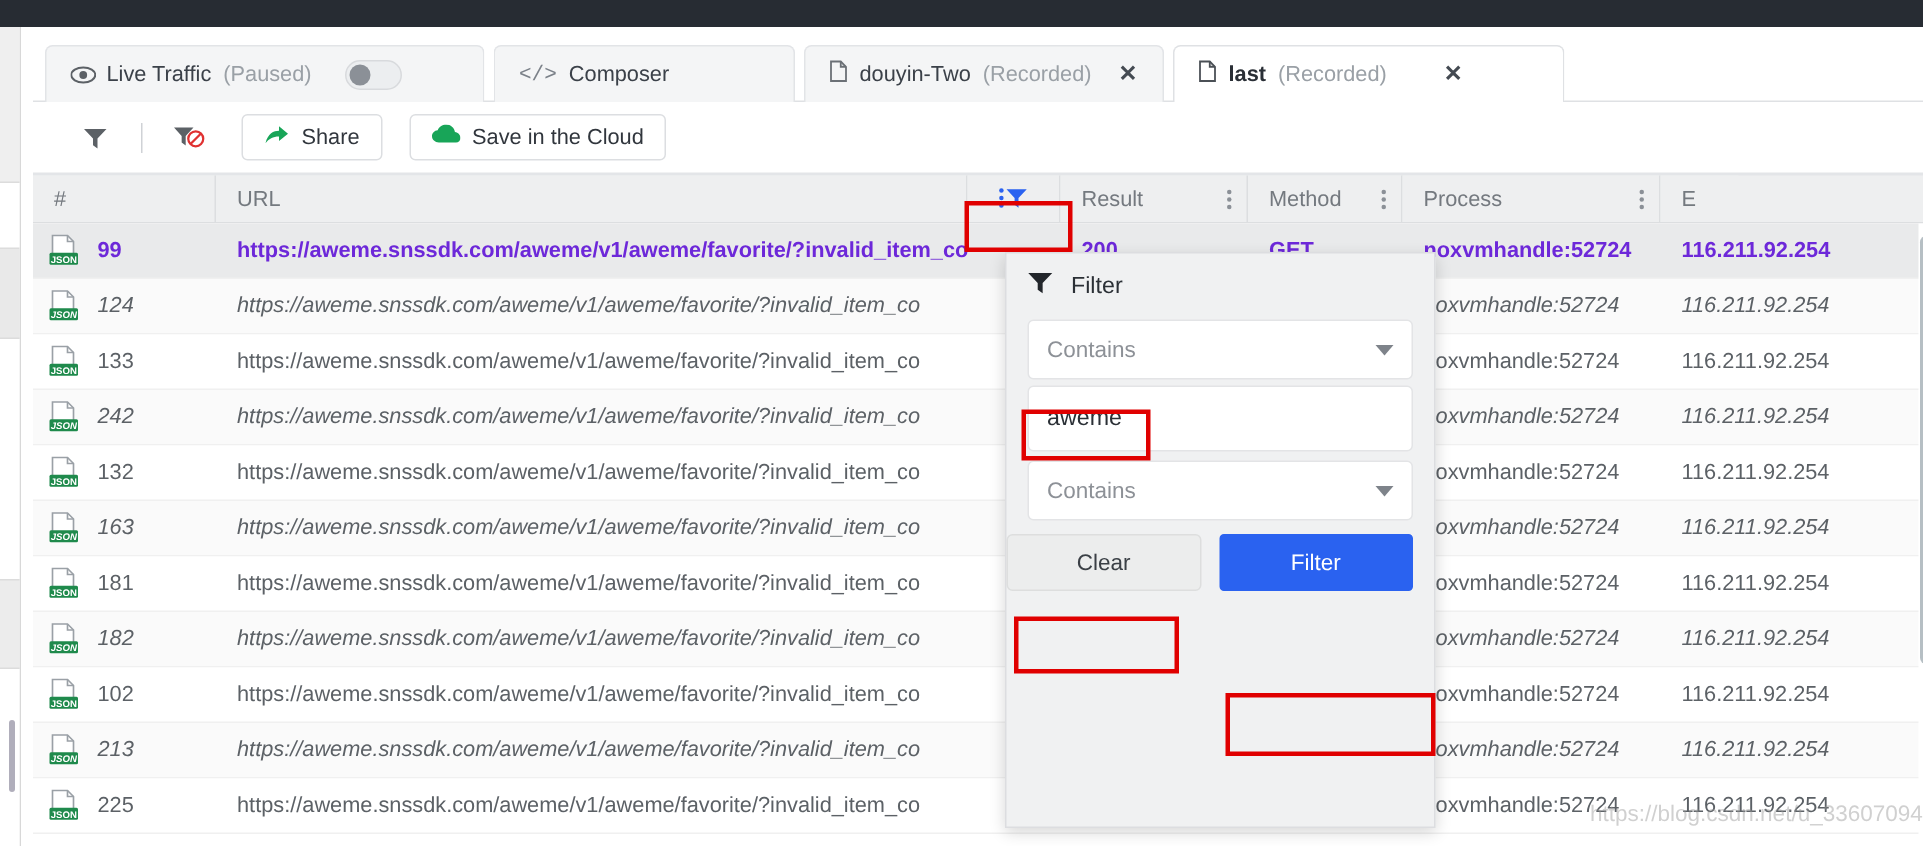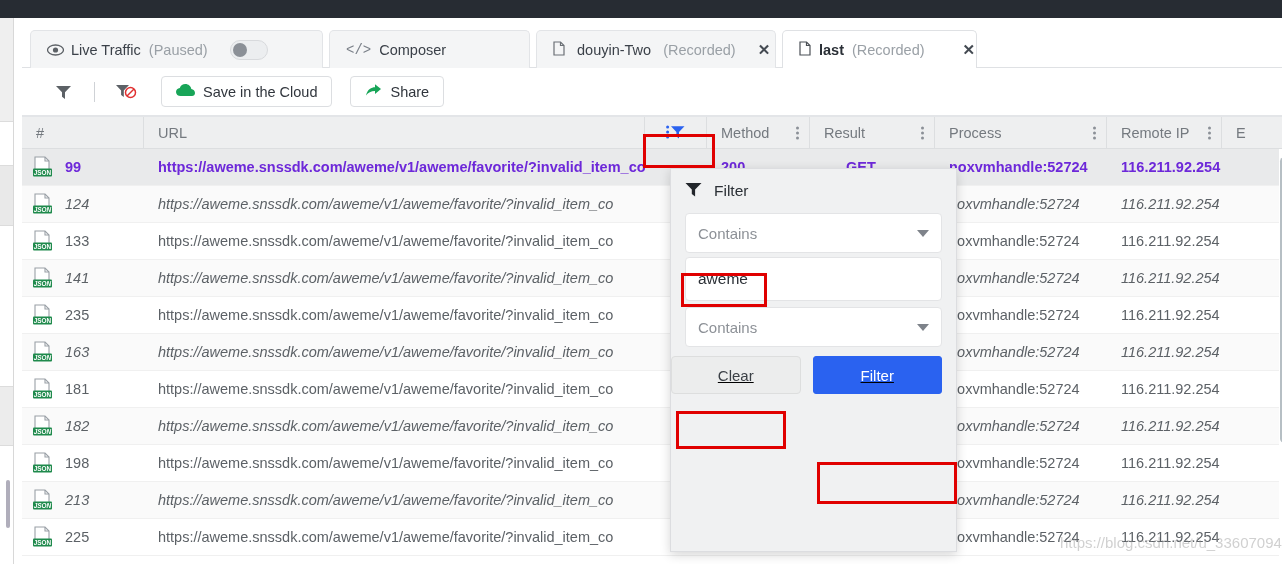--- a/index.html
+++ b/index.html
@@ -219,21 +219,21 @@
   .caret { width: 0; height: 0; border-left: 6px solid transparent; border-right: 6px solid transparent; border-top: 7px solid #7e838a; }
   .pop-input {
     height: 44px; background: #ffffff; border: 1px solid #e3e4e6;
     border-radius: 4px; display: flex; align-items: center;
     padding: 0 12px; font-size: 15.5px; color: #2b3036;
   }
   .pop-input .caretbar {
     display:inline-block; width:1px; height:17px; background:#2b3036; margin-left:1px;
   }
   .pop-actions {
-    display: flex; gap: 12px; margin: 9px 14px 0 0; text-decoration: underline;
+    display: flex; gap: 12px; margin: 9px 14px 0 0;
   }
   .btn-clear {
     flex: 1; height: 38px; background: #eceded; border: 1px solid #dddede;
     border-radius: 4px; display: flex; align-items: center; justify-content: center;
     font-size: 15px; color: #3b4046; cursor: pointer;
   }
   .btn-filter {
     flex: 1; height: 38px; background: #2a62f0; border: 1px solid #2a62f0;
     border-radius: 3px; display: flex; align-items: center; justify-content: center;
     font-size: 15px; color: #ffffff; cursor: pointer;
@@ -304,33 +304,33 @@
       <span class="toggle">
         <span class="knob"></span>
       </span>
     </div>
 
     <div class="tab" style="width:201px;">
       <span class="code-icon">&lt;/&gt;</span>
       <span>Composer</span>
     </div>
 
-    <div class="tab" style="width:240px;gap:12px;">
+    <div class="tab" style="width:240px;">
       <span class="doc-icon">
         <svg width="12" height="15" viewBox="0 0 12 15">
             <path d="M1 1h6.5L11 4.5V14H1z" fill="none" stroke="#6b7076" stroke-width="1.2"></path>
             <path d="M7.5 1v3.5H11" fill="none" stroke="#6b7076" stroke-width="1.2"></path>
           </svg>
       </span>
       <span>douyin-Two</span>
       <span class="muted">(Recorded)</span>
       <span class="tclose">✕</span>
     </div>
 
-    <div class="tab active" style="width:195px;">
+    <div class="tab active" style="width:261px;">
       <span class="doc-icon">
         <svg width="12" height="15" viewBox="0 0 12 15">
             <path d="M1 1h6.5L11 4.5V14H1z" fill="none" stroke="#4b5056" stroke-width="1.2"></path>
             <path d="M7.5 1v3.5H11" fill="none" stroke="#4b5056" stroke-width="1.2"></path>
           </svg>
       </span>
       <span style="font-weight:600;">last</span>
       <span class="muted">(Recorded)</span>
       <span class="tclose" style="margin-left:30px;">✕</span>
     </div>
@@ -345,33 +345,33 @@
     <div class="tb-sep"></div>
     <div class="tb-icon">
       <svg width="22" height="17" viewBox="0 0 22 17">
         <path d="M1 2h13l-5.2 5.6V14l-2.7-2V7.6z" fill="#5c6166"></path>
         <circle cx="15.5" cy="9.5" r="5" fill="none" stroke="#e03131" stroke-width="1.5"></circle>
         <line x1="12" y1="13" x2="19" y2="6" stroke="#e03131" stroke-width="1.5"></line>
       </svg>
     </div>
     <div class="tb-btn">
       <span>
+        <svg width="17" height="14" viewBox="0 0 17 14">
+            <path d="M1 12.5C2.5 6 6.5 4.2 10 4.2V1.2L16 6.1 10 11v-3c-4 0-6.8 1.6-9 4.5z" fill="#18a558"></path>
+          </svg>
+      </span>
+      <span>Share</span>
+    </div>
+    <div class="tb-btn">
+      <span>
         <svg width="19" height="13" viewBox="0 0 19 13">
             <path d="M4.6 12C2 12 0 10.2 0 7.9 0 5.8 1.6 4.1 3.8 3.9 4.6 1.6 6.8 0 9.4 0c3 0 5.5 2.2 5.9 5 2.1.3 3.7 2 3.7 4 0 1.7-1.3 3-3 3z" fill="#18a558"></path>
           </svg>
       </span>
       <span>Save in the Cloud</span>
-    </div>
-    <div class="tb-btn">
-      <span>
-        <svg width="17" height="14" viewBox="0 0 17 14">
-            <path d="M1 12.5C2.5 6 6.5 4.2 10 4.2V1.2L16 6.1 10 11v-3c-4 0-6.8 1.6-9 4.5z" fill="#18a558"></path>
-          </svg>
-      </span>
-      <span>Share</span>
     </div>
   </div>
 
   <div class="tablewrap">
 
     <div class="thead">
       <div class="th th-num">
         <span>#</span>
       </div>
       <div class="th th-url">
@@ -380,52 +380,44 @@
       <div class="th th-filt">
         <span class="filter-head-btn">
           <svg width="19" height="15" viewBox="0 0 19 15">
             <circle cx="1.6" cy="2" r="1.5" fill="#2a62f0"></circle>
             <circle cx="1.6" cy="7" r="1.5" fill="#2a62f0"></circle>
             <circle cx="1.6" cy="12" r="1.5" fill="#2a62f0"></circle>
             <path d="M5 1.2h13.5l-5.5 5.8V13.5l-2.6-2V7z" fill="#2a62f0"></path>
           </svg>
         </span>
       </div>
+      <div class="th th-res">
+        <span>Result</span>
+        <span class="dots">
+            <i></i>
+            <i></i>
+            <i></i>
+          </span>
+      </div>
       <div class="th th-meth">
         <span>Method</span>
         <span class="dots">
             <i></i>
             <i></i>
             <i></i>
           </span>
       </div>
-      <div class="th th-res">
-        <span>Result</span>
-        <span class="dots">
-            <i></i>
-            <i></i>
-            <i></i>
-          </span>
-      </div>
       <div class="th th-proc">
         <span>Process</span>
         <span class="dots">
             <i></i>
             <i></i>
             <i></i>
           </span>
       </div>
-      <div class="th th-rip">
-        <span>Remote IP</span>
-        <span class="dots">
-            <i></i>
-            <i></i>
-            <i></i>
-          </span>
-      </div>
       <div class="th th-last">
         <span>E</span>
       </div>
     </div>
 
     <div class="tbody" id="tbody">
         <div class="trow selected">
           <div class="cell c-num">
             <span class="json-badge"><svg width="24" height="22" viewBox="0 0 24 22">
                 <path d="M3 1h10l4 4v14H3z" fill="#ffffff" stroke="#9aa0a6" stroke-width="1.1"></path>
@@ -504,21 +496,21 @@
           </div>
         </div>
         <div class="trow odd">
           <div class="cell c-num">
             <span class="json-badge"><svg width="24" height="22" viewBox="0 0 24 22">
                 <path d="M3 1h10l4 4v14H3z" fill="#ffffff" stroke="#9aa0a6" stroke-width="1.1"></path>
                 <path d="M13 1v4h4" fill="none" stroke="#9aa0a6" stroke-width="1.1"></path>
                 <rect x="1" y="12.5" width="19" height="8" rx="1" fill="#1f8a4c"></rect>
                 <text x="10.5" y="19" font-family="Liberation Sans, sans-serif" font-size="6.4" font-weight="bold" fill="#ffffff" text-anchor="middle">JSON</text>
               </svg></span>
-            <span>141</span>
+            <span>242</span>
           </div>
           <div class="cell c-url">
             <span>https://aweme.snssdk.com/aweme/v1/aweme/favorite/?invalid_item_co</span>
           </div>
           <div class="cell c-res">
             <span>200</span>
           </div>
           <div class="cell c-meth">
             <span>GET</span>
           </div>
@@ -530,21 +522,21 @@
           </div>
         </div>
         <div class="trow">
           <div class="cell c-num">
             <span class="json-badge"><svg width="24" height="22" viewBox="0 0 24 22">
                 <path d="M3 1h10l4 4v14H3z" fill="#ffffff" stroke="#9aa0a6" stroke-width="1.1"></path>
                 <path d="M13 1v4h4" fill="none" stroke="#9aa0a6" stroke-width="1.1"></path>
                 <rect x="1" y="12.5" width="19" height="8" rx="1" fill="#1f8a4c"></rect>
                 <text x="10.5" y="19" font-family="Liberation Sans, sans-serif" font-size="6.4" font-weight="bold" fill="#ffffff" text-anchor="middle">JSON</text>
               </svg></span>
-            <span>235</span>
+            <span>132</span>
           </div>
           <div class="cell c-url">
             <span>https://aweme.snssdk.com/aweme/v1/aweme/favorite/?invalid_item_co</span>
           </div>
           <div class="cell c-res">
             <span>200</span>
           </div>
           <div class="cell c-meth">
             <span>GET</span>
           </div>
@@ -634,21 +626,21 @@
           </div>
         </div>
         <div class="trow">
           <div class="cell c-num">
             <span class="json-badge"><svg width="24" height="22" viewBox="0 0 24 22">
                 <path d="M3 1h10l4 4v14H3z" fill="#ffffff" stroke="#9aa0a6" stroke-width="1.1"></path>
                 <path d="M13 1v4h4" fill="none" stroke="#9aa0a6" stroke-width="1.1"></path>
                 <rect x="1" y="12.5" width="19" height="8" rx="1" fill="#1f8a4c"></rect>
                 <text x="10.5" y="19" font-family="Liberation Sans, sans-serif" font-size="6.4" font-weight="bold" fill="#ffffff" text-anchor="middle">JSON</text>
               </svg></span>
-            <span>198</span>
+            <span>102</span>
           </div>
           <div class="cell c-url">
             <span>https://aweme.snssdk.com/aweme/v1/aweme/favorite/?invalid_item_co</span>
           </div>
           <div class="cell c-res">
             <span>200</span>
           </div>
           <div class="cell c-meth">
             <span>GET</span>
           </div>

